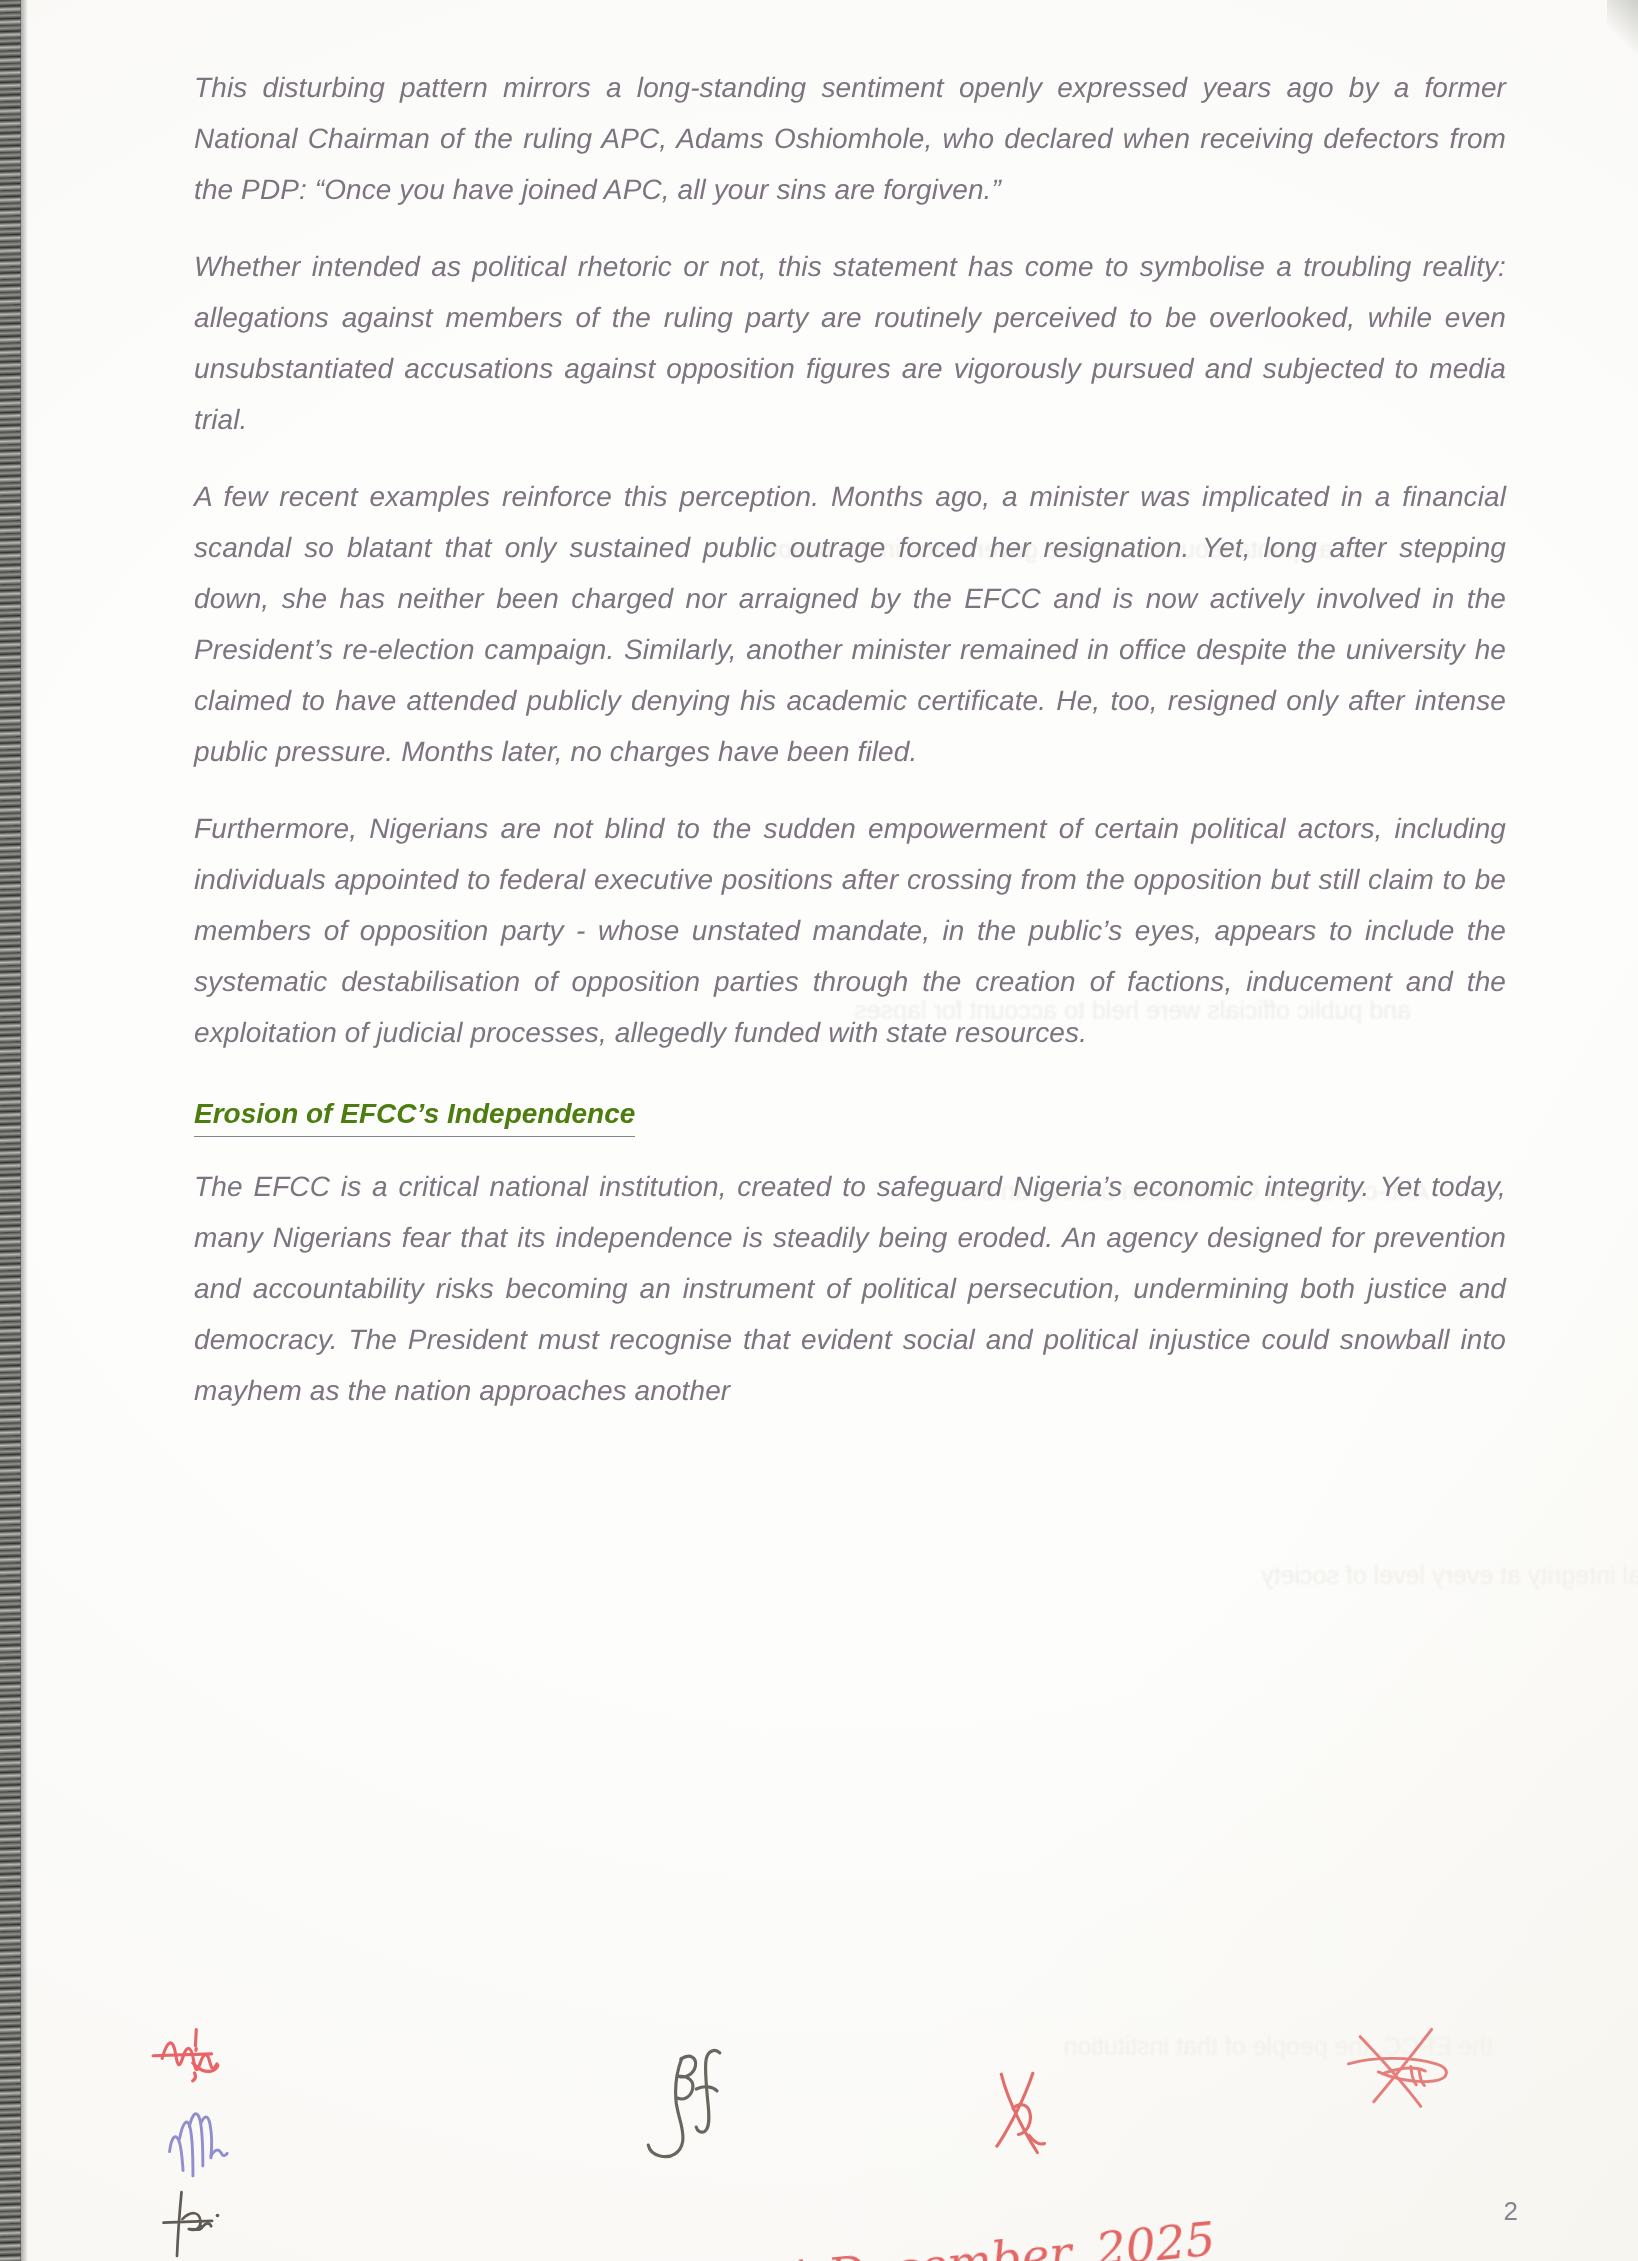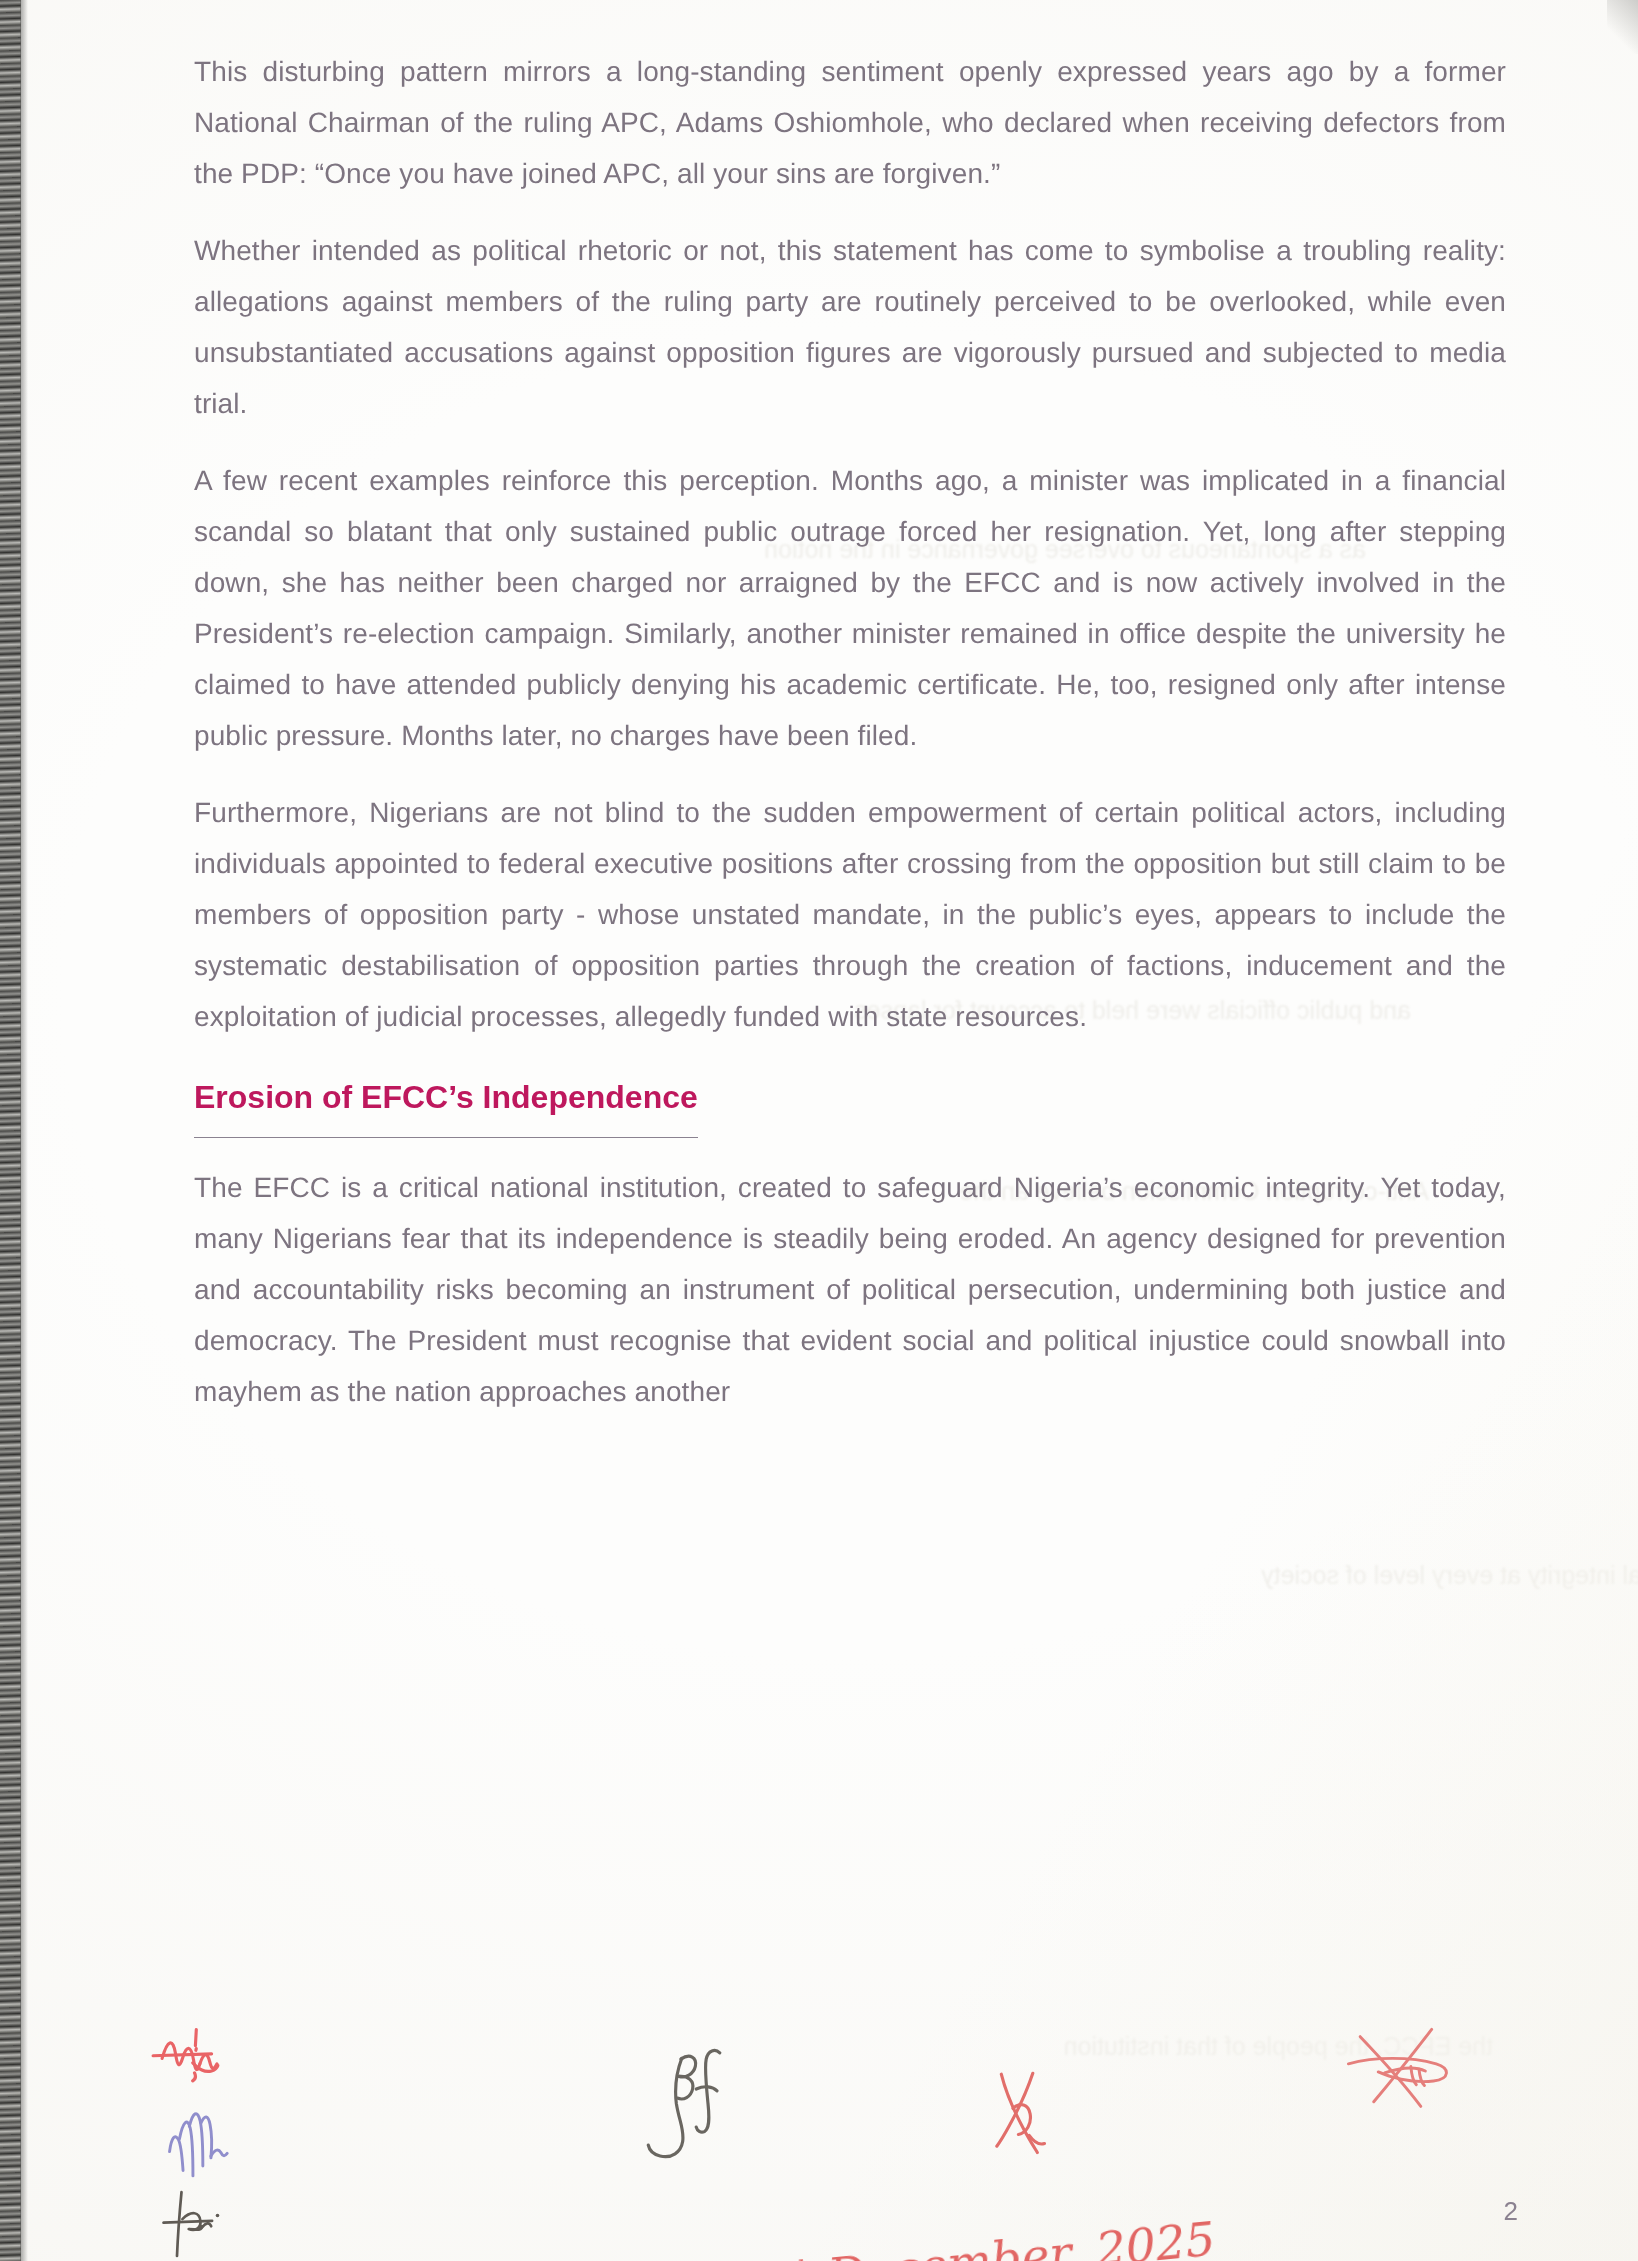--- a/index.html
+++ b/index.html
@@ -58,48 +58,49 @@
       radial-gradient(ellipse 120% 70% at 52% 42%, rgba(255,255,255,0.0) 40%, rgba(243,241,235,0.55) 100%),
       linear-gradient(120deg, rgba(252,251,247,0) 70%, rgba(246,244,236,0.6) 100%);
     z-index: 2;
     pointer-events: none;
   }
 
   
   .doc-body {
     position: absolute;
     left: 194px;
-    top: 46px;
+    top: 62px;
     width: 1312px;
     z-index: 3;
+    font-style: italic;
   }
 
   .para {
     color: #7d7480;
     font-size: 28px;
     line-height: 51px;
     text-align: justify;
     text-justify: inter-word;
     margin: 0 0 26px 0;
     letter-spacing: 0.1px;
     font-weight: 400;
     text-rendering: geometricPrecision;
     filter: blur(0.2px);
   }
   .para:last-child { margin-bottom: 0; }
 
   .section-heading {
-    color: #be185d;
-    font-size: 32px;
+    color: #4d7c0f;
+    font-size: 28px;
     line-height: 43px;
     font-weight: 700;
     margin: 8.1px 0 23.5px 0;
     display: inline-block;
     border-bottom: 1.8px solid #8a8290;
-    padding-bottom: 18px;
+    padding-bottom: 1px;
     filter: blur(0.1px);
   }
   .heading-wrap { margin: 0 0 0 0; }
 
   
   .ghost {
     position: absolute;
     color: rgba(170,165,150,0.17);
     font-size: 25px;
     line-height: 49px;

